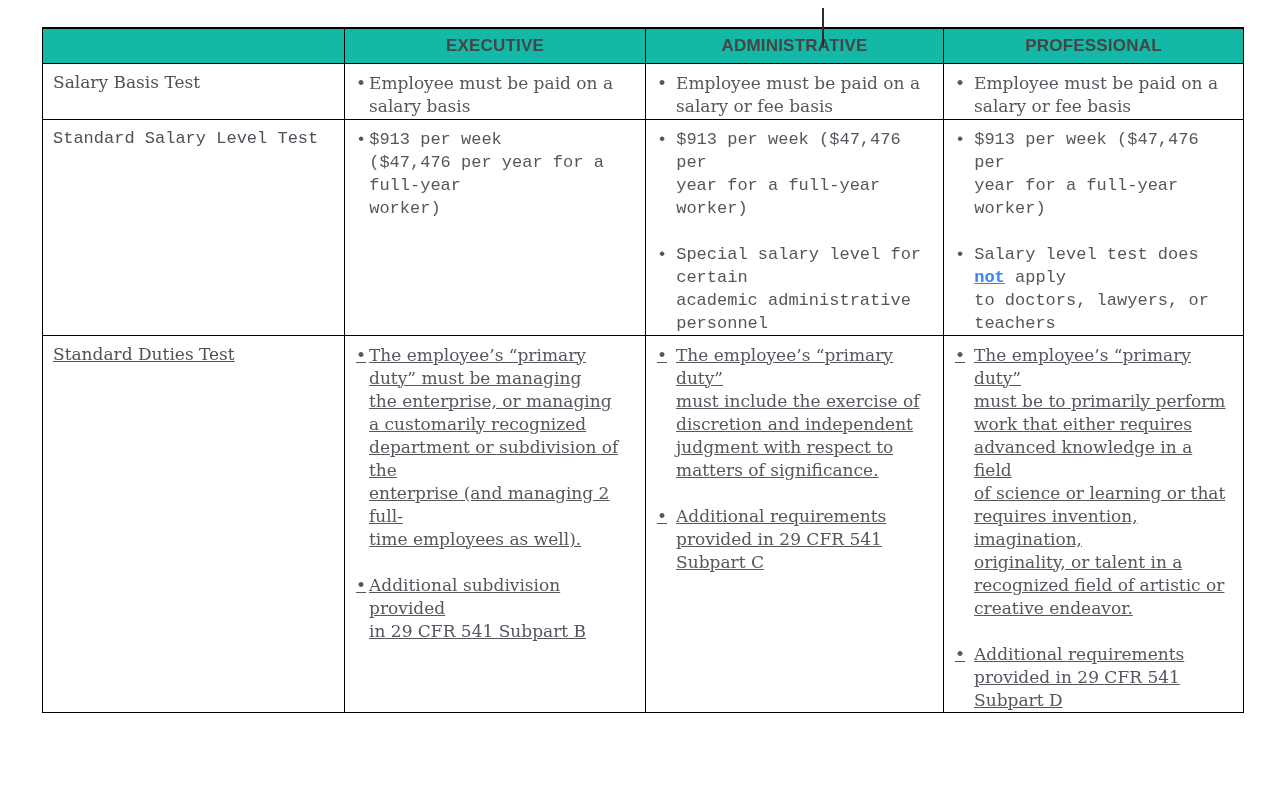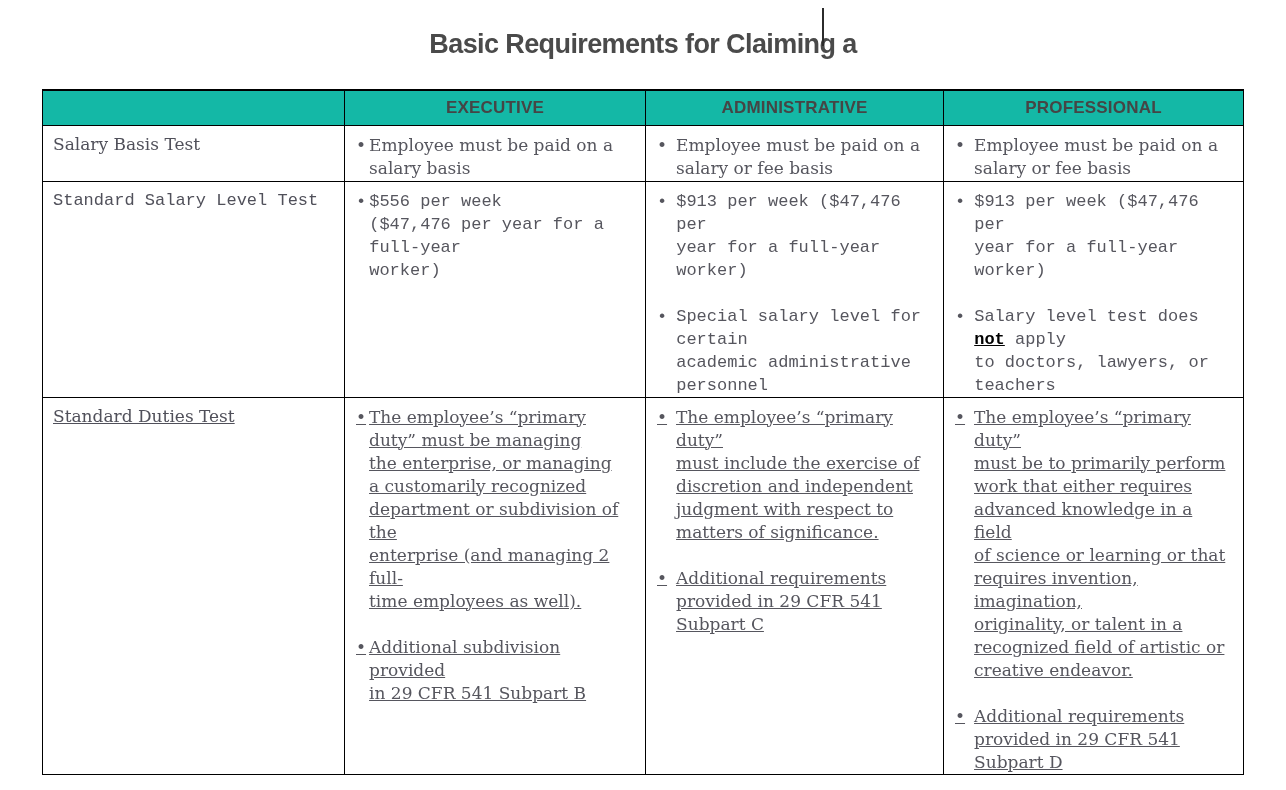--- a/index.html
+++ b/index.html
@@ -71,28 +71,27 @@
   }
   .bullet-item { display: flex; align-items: flex-start; }
   .bullet-item + .bullet-item { margin-top: 23px; }
   .glyph { flex: 0 0 auto; }
   td.tight .glyph { margin-right: 3px; }
   td.loose .glyph { margin-right: 9px; }
   .btext { flex: 1 1 auto; min-width: 0; }
   .em-underline {
     font-weight: bold;
     text-decoration: underline;
-    color: #000000;
+    color: #3b82f6;
   }
 </style>
 </head>
 <body>
 
 <div class="title-block">
-  <div>Basic Requirements for Claiming a</div>
 </div>
 <div class="caret"></div>
 
 <table class="req-table">
   <colgroup>
     <col style="width:302px">
       <col style="width:301px">
       <col style="width:298px">
       <col style="width:300px">
   </colgroup>
@@ -136,21 +135,21 @@
         </div>
       </td>
     </tr>
 
     <tr class="r2">
       <td class="label-cell">Standard Salary Level Test</td>
       <td class="content tight">
         <div class="bullet-item">
           <span class="glyph">•</span>
           <div class="btext">
-            <div>$556 per week</div>
+            <div>$913 per week</div>
             <div>($47,476 per year for a full-year</div>
             <div>worker)</div>
           </div>
         </div>
       </td>
       <td class="content loose">
         <div class="bullet-item">
           <span class="glyph">•</span>
           <div class="btext">
             <div>$913 per week ($47,476 per</div>

